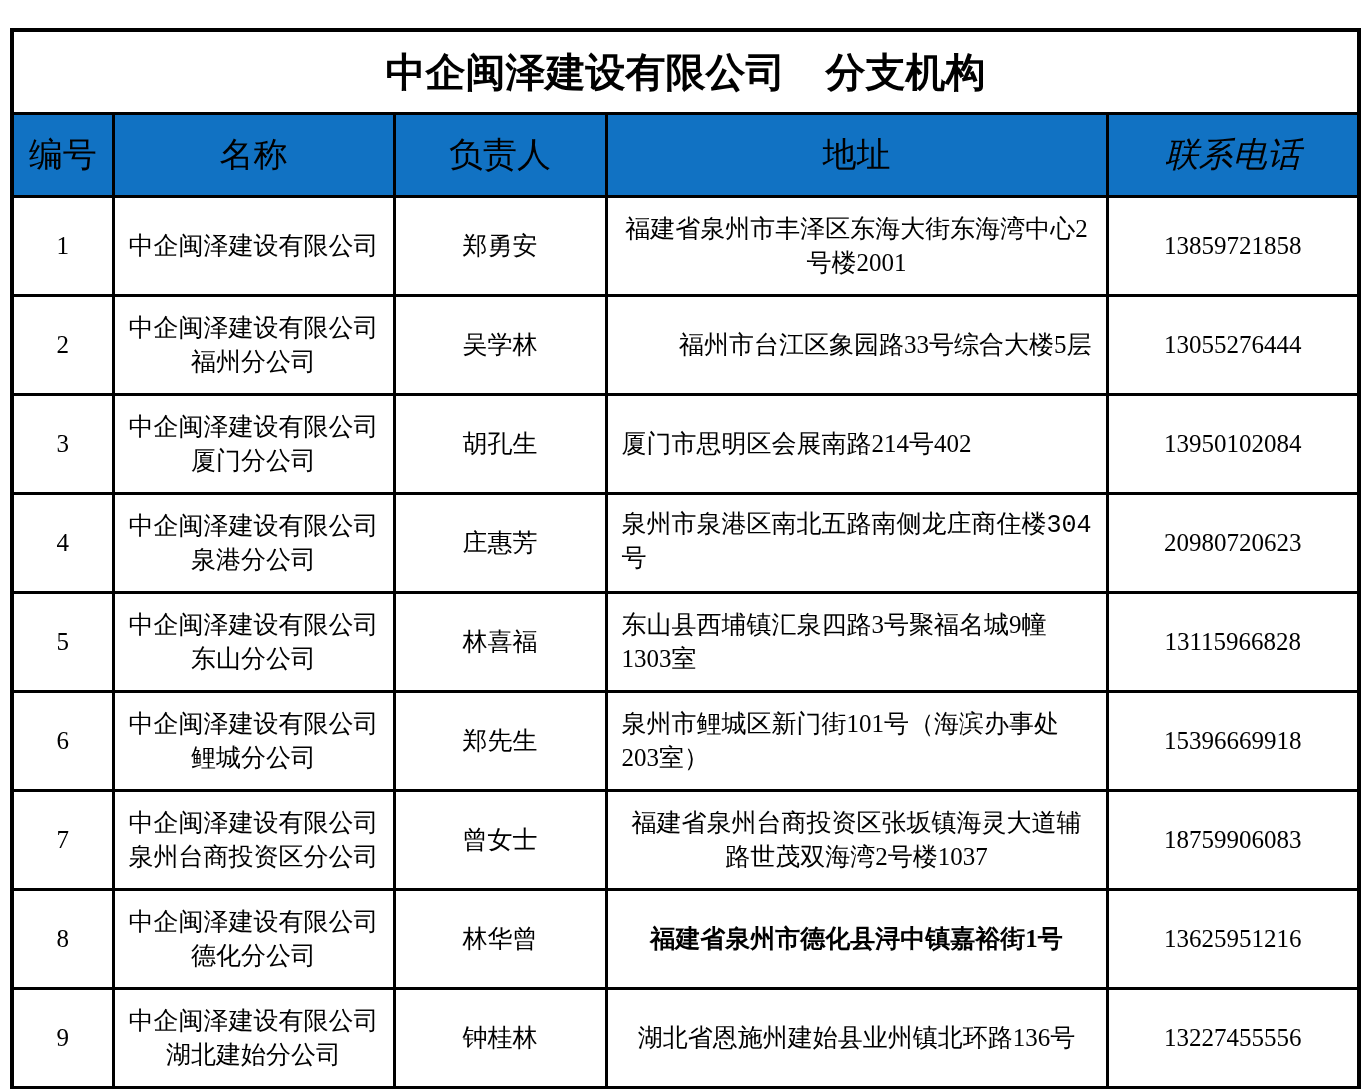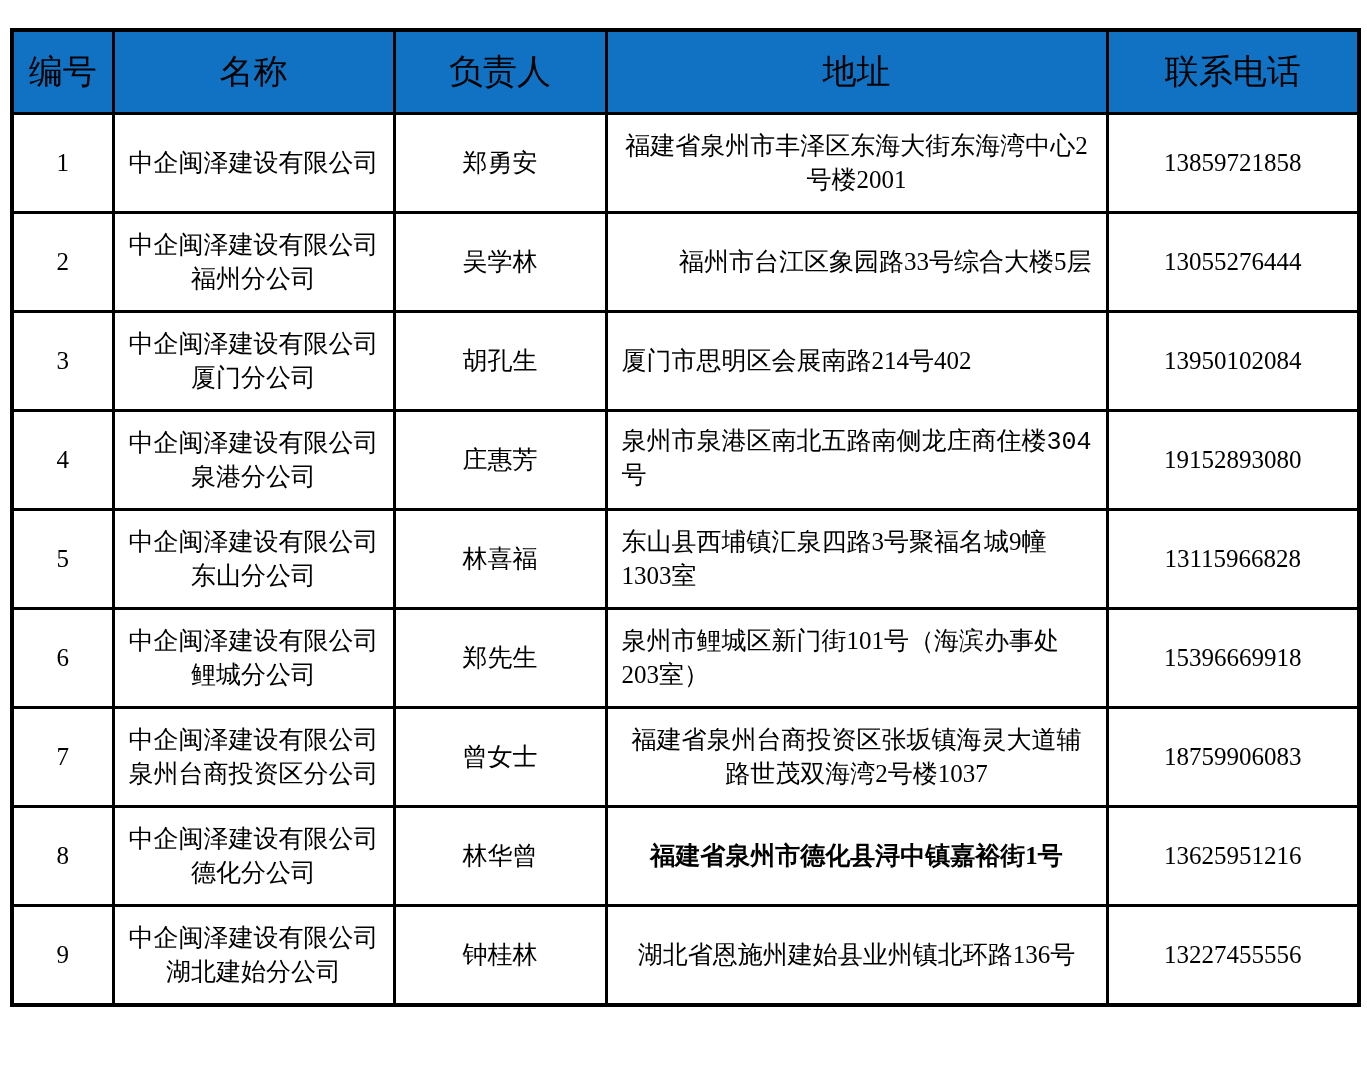--- a/index.html
+++ b/index.html
@@ -63,26 +63,29 @@
 <div class="page">
   <table class="branch-table">
     <colgroup>
       <col style="width:101px">
       <col style="width:281px">
       <col style="width:212px">
       <col style="width:501px">
       <col style="width:252px">
     </colgroup>
     <thead>
+      <tr>
+        <th colspan="5" class="title-cell">中企闽泽建设有限公司　分支机构</th>
+      </tr>
       <tr id="header-row">
           <th class="header-cell" style="background: rgb(17, 114, 195);">编号</th>
           <th class="header-cell" style="background: rgb(17, 114, 195);">名称</th>
           <th class="header-cell" style="background: rgb(17, 114, 195);">负责人</th>
           <th class="header-cell" style="background: rgb(17, 114, 195);">地址</th>
-          <th class="header-cell" style="background: rgb(17, 114, 195);">联系电话</th>
+          <th class="header-cell" style="background: rgb(17, 114, 195); font-style: italic;">联系电话</th>
         </tr>
     </thead>
     <tbody id="table-body">
         <tr>
           <td class="cell cell-row-number">1</td>
           <td class="cell cell-branch-name">中企闽泽建设有限公司</td>
           <td class="cell cell-contact-person">郑勇安</td>
           <td class="cell cell-address" style="text-align: center;">福建省泉州市丰泽区东海大街东海湾中心2号楼2001</td>
           <td class="cell cell-phone">13859721858</td>
         </tr>
@@ -98,21 +101,21 @@
           <td class="cell cell-branch-name">中企闽泽建设有限公司厦门分公司</td>
           <td class="cell cell-contact-person">胡孔生</td>
           <td class="cell cell-address" style="text-align: left;">厦门市思明区会展南路214号402</td>
           <td class="cell cell-phone">13950102084</td>
         </tr>
         <tr>
           <td class="cell cell-row-number">4</td>
           <td class="cell cell-branch-name">中企闽泽建设有限公司泉港分公司</td>
           <td class="cell cell-contact-person">庄惠芳</td>
           <td class="cell cell-address" style="text-align: left; font-family: Liberation Mono, monospace;">泉州市泉港区南北五路南侧龙庄商住楼304号</td>
-          <td class="cell cell-phone">19152893080</td>
+          <td class="cell cell-phone">20980720623</td>
         </tr>
         <tr>
           <td class="cell cell-row-number">5</td>
           <td class="cell cell-branch-name">中企闽泽建设有限公司东山分公司</td>
           <td class="cell cell-contact-person">林喜福</td>
           <td class="cell cell-address" style="text-align: left;">东山县西埔镇汇泉四路3号聚福名城9幢1303室</td>
           <td class="cell cell-phone">13115966828</td>
         </tr>
         <tr>
           <td class="cell cell-row-number">6</td>

